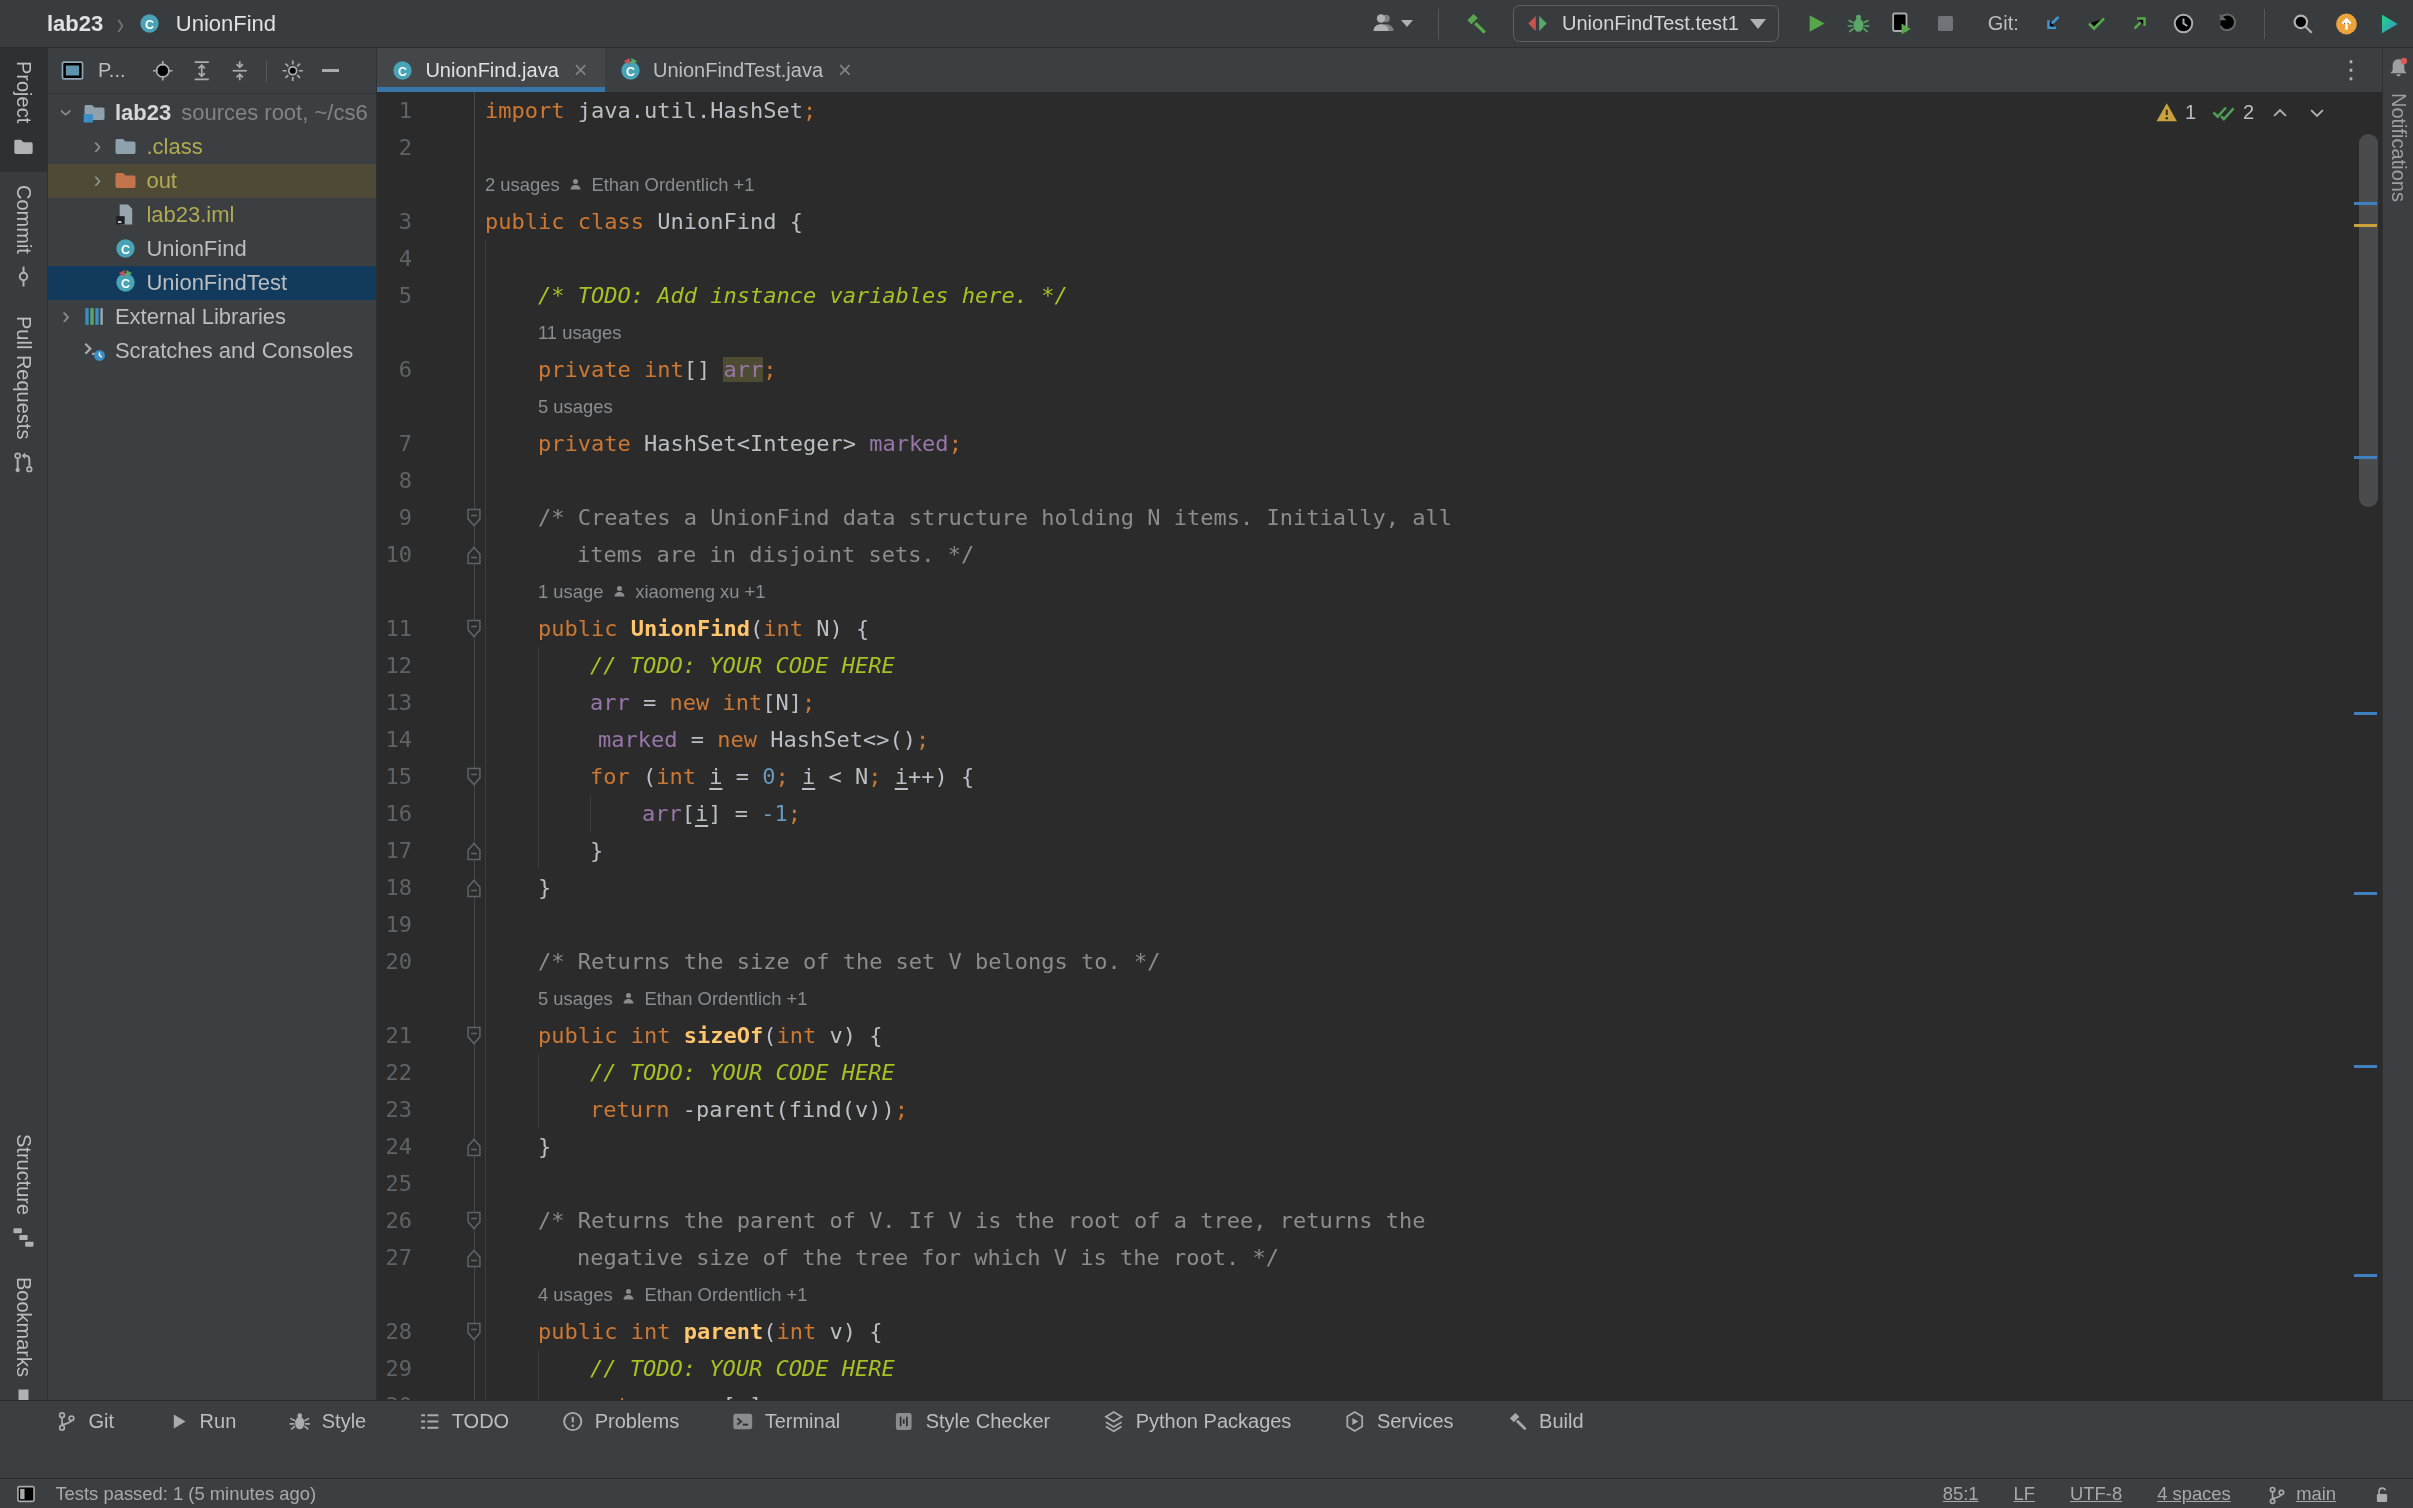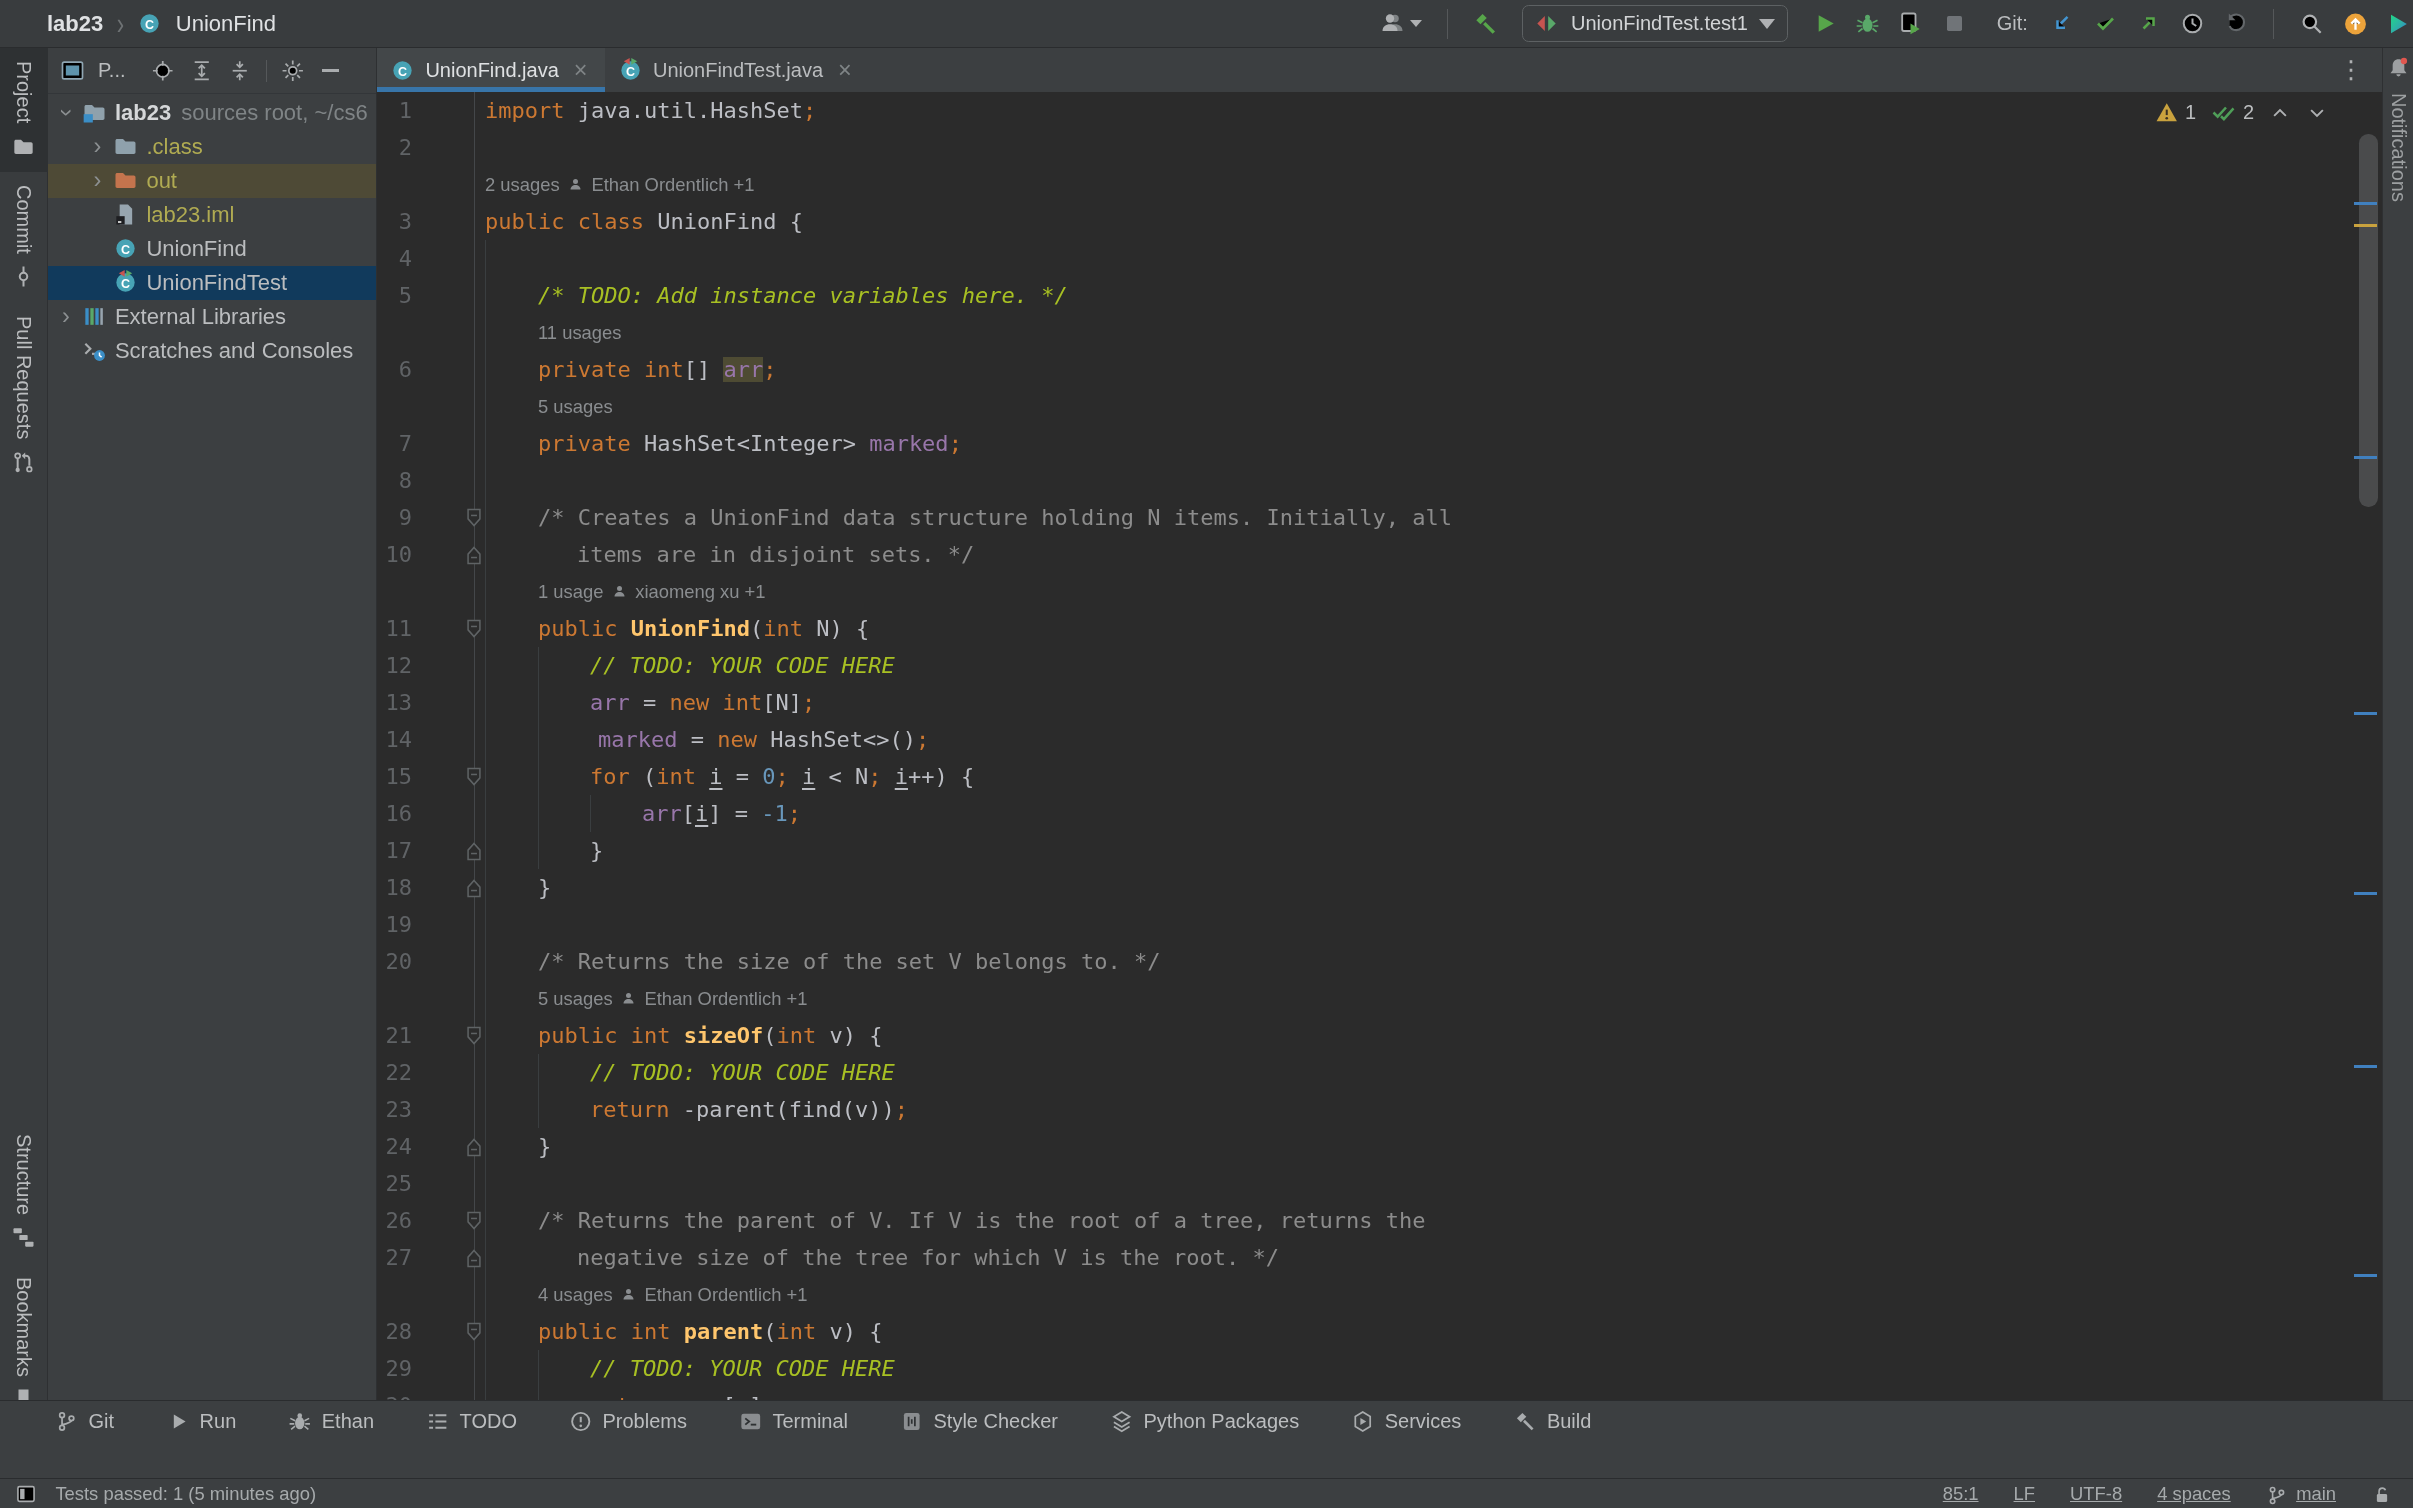--- a/index.html
+++ b/index.html
@@ -8,21 +8,21 @@
          background:#3C3F41; font-family:"Liberation Sans",sans-serif; }
 
   
   .titlebar { position:absolute; left:0; top:0; width:2413px; height:48px;
               background:#393C3E; border-bottom:0.8px solid #2A2C2E;
               display:flex; align-items:center; }
   .crumbs { display:flex; align-items:center; gap:13.4px; padding-left:47px;
             font-size:22px; color:#DFE1E3; }
   .crumb-project { font-weight:bold; }
   .crumb-sep { color:#6E7274; font-size:22px; transform:scaleY(1.4); }
-  .tb-right { margin-left:auto; display:flex; align-items:center; gap:18.4px; padding-right:2px; }
+  .tb-right { margin-left:auto; display:flex; align-items:center; gap:18.4px; padding-right:11px; }
   .tb-btn { display:inline-flex; align-items:center; gap:5px; }
   .icn { display:inline-flex; width:25px; height:25px; align-items:center; justify-content:center; flex:none; }
   .divider-v { width:0.8px; height:30px; background:#55585A; margin:0 6.7px; }
   .run-pill { display:flex; align-items:center; gap:11.7px; border:1.7px solid #5D6163;
               border-radius:6.7px; height:37px; padding:0 11.7px; color:#D2D4D6;
               font-size:20px; margin:0 5px; }
   .caret-down { width:0; height:0; border-left:8.4px solid transparent;
                 border-right:8.4px solid transparent; border-top:10px solid #AFB1B3; }
   .caret-sm { width:0; height:0; border-left:6.7px solid transparent;
               border-right:6.7px solid transparent; border-top:7.5px solid #AFB1B3; }
@@ -809,21 +809,21 @@
         <span>Run</span>
       </div>
       <div class="bb-item">
         <span class="icn" style="width: 23.5px; height: 23.5px;">
           <svg width="25" height="25" viewBox="0 0 30 30" fill="none" xmlns="http://www.w3.org/2000/svg">
             <ellipse cx="15" cy="17" rx="6" ry="8" fill="#A9ACAE"></ellipse>
             <circle cx="15" cy="7.5" r="3" fill="#A9ACAE"></circle>
             <path d="M9 14l-6-3M21 14l6-3M8 18H2M28 18h-6M9 21l-5 4M21 21l5 4" stroke="#A9ACAE" stroke-width="2"></path>
           </svg>
         </span>
-        <span>Ethan</span>
+        <span>Style</span>
       </div>
       <div class="bb-item">
         <span class="icn" style="width: 23.5px; height: 23.5px;">
           <svg width="25" height="25" viewBox="0 0 30 30" fill="none" xmlns="http://www.w3.org/2000/svg">
             <path d="M4 7h5M4 15h5M4 23h5" stroke="#A9ACAE" stroke-width="2.6"></path>
             <path d="M12 7h14M12 15h14M12 23h14" stroke="#A9ACAE" stroke-width="2.6"></path>
           </svg>
         </span>
         <span>TODO</span>
       </div>

